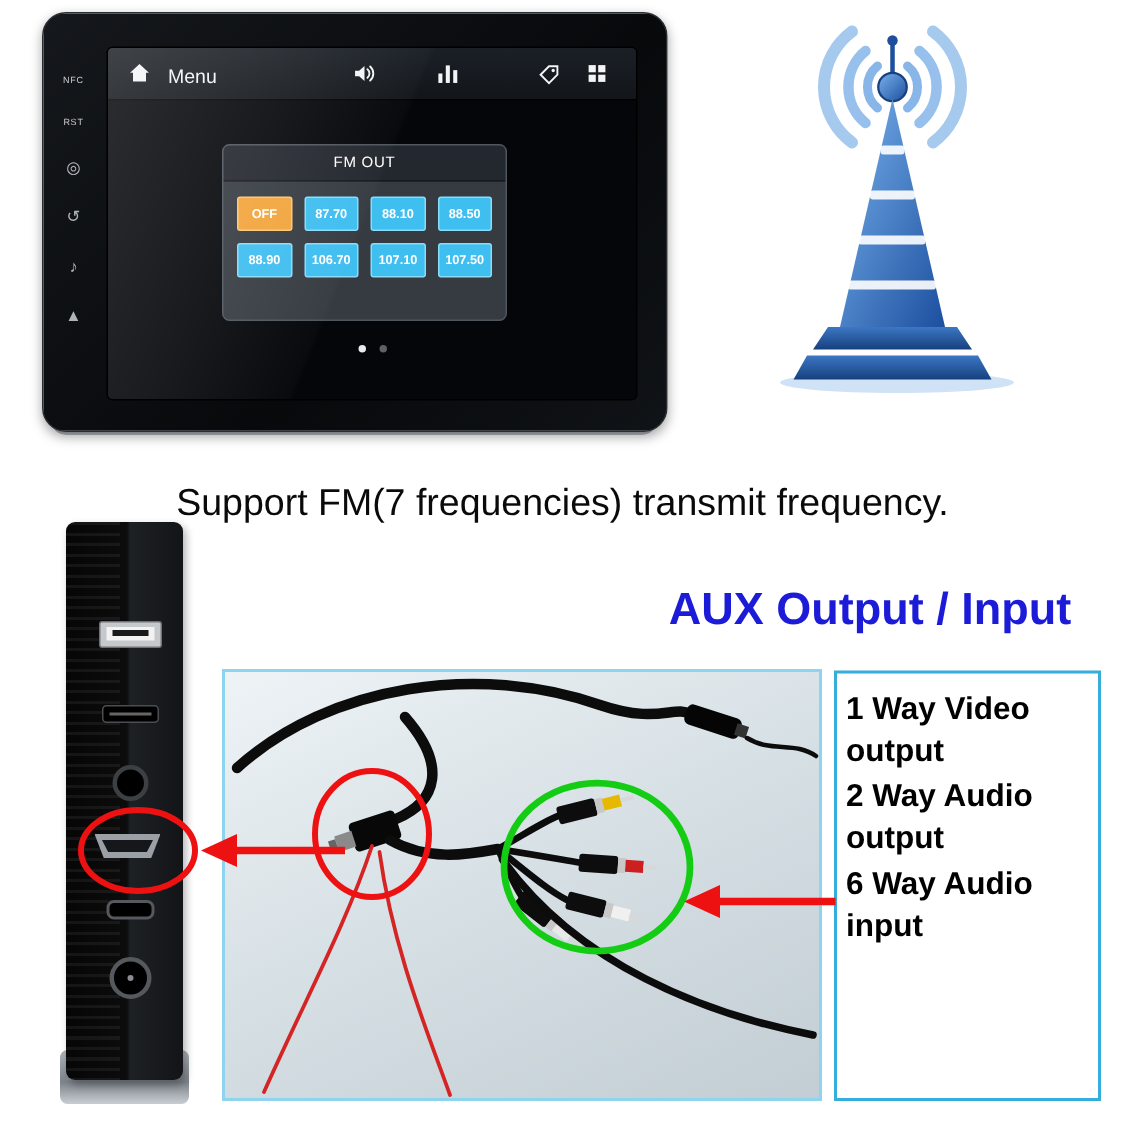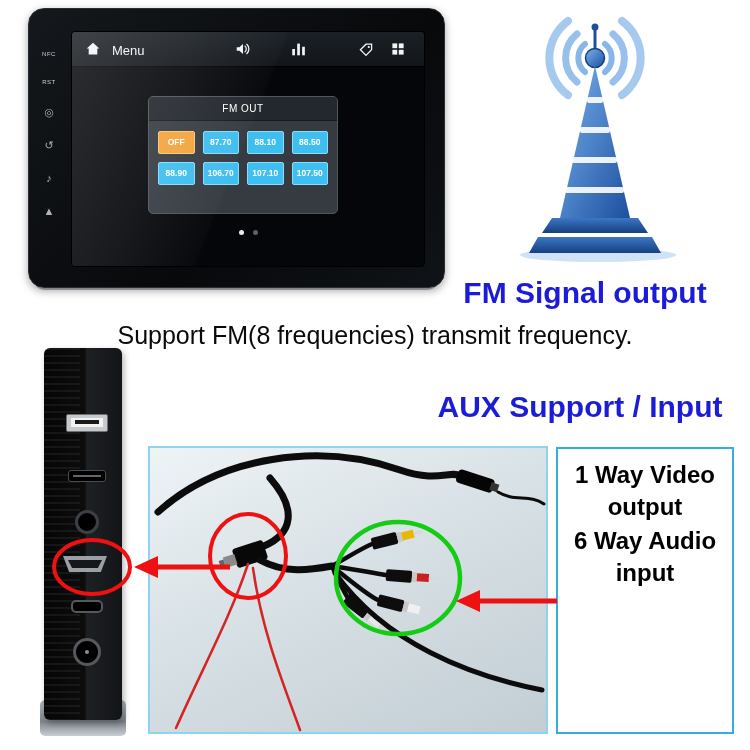--- a/index.html
+++ b/index.html
@@ -89,21 +89,21 @@
   .cablebox{
     position:absolute;left:148px;top:446px;width:400px;height:288px;
     border:2px solid #8fd4ee;background:linear-gradient(155deg,#eef3f6,#d3dde2 55%,#c3ced4);
     box-sizing:border-box;
   }
   
   .auxbox{
     position:absolute;left:556px;top:447px;width:178px;height:287px;box-sizing:border-box;
     border:2px solid #35aede;background:#fff;padding:10px 6px 0 6px;
   }
-  .aux-line{font-size:24px;font-weight:bold;color:#000;text-align:center;line-height:1.32;margin-bottom:3px;}
+  .aux-line{font-size:21px;font-weight:bold;color:#000;line-height:1.32;margin-bottom:3px;}
   
   .overlay{position:absolute;left:0;top:0;width:750px;height:750px;pointer-events:none;z-index:60;}
 </style>
 </head>
 <body>
 
 <div id="stage">
 
   <div class="device-trim"></div>
 
@@ -206,23 +206,22 @@
       <rect x="82" y="115" width="30" height="6" rx="2" fill="#ffffff" opacity="0.9"></rect>
       <rect x="74" y="145" width="45" height="6" rx="2" fill="#ffffff" opacity="0.9"></rect>
       <rect x="67" y="175" width="59" height="6" rx="2" fill="#ffffff" opacity="0.9"></rect>
 
       <ellipse cx="100" cy="243" rx="78" ry="7" fill="#cfe2f6"></ellipse>
       <path d="M 54,206 L 140,206 L 150,221 L 44,221 Z" fill="url(#baseGrad)"></path>
       <path d="M 40,225 L 154,225 L 163,241 L 31,241 Z" fill="url(#baseGrad)"></path>
     </svg>
   </div>
 
-  <div class="h-fm">FM Signal output</div>
-  <div class="h-support">Support FM(8 frequencies) transmit frequency.</div>
-  <div class="h-aux">AUX Support / Input</div>
+  <div class="h-support">Support FM(7 frequencies) transmit frequency.</div>
+  <div class="h-aux">AUX Output / Input</div>
 
   <div class="side-base"></div>
   <div class="sideview">
     <div class="ribs"></div>
     <div class="port port-usb">
       <div class="tongue"></div>
       <div class="chip"></div>
     </div>
     <div class="port port-slot">
       <div class="line"></div>
@@ -286,20 +285,21 @@
       </g>
 
       <path d="M 98,116 C 80,170 55,215 26,280" stroke="#d42424" stroke-width="2.5" fill="none" stroke-linecap="round"></path>
       <path d="M 103,120 C 112,185 135,240 150,282" stroke="#d42424" stroke-width="2.5" fill="none" stroke-linecap="round"></path>
       <path d="M 185,125 C 235,195 320,228 392,242" stroke="#0c0c0c" stroke-width="5" fill="none" stroke-linecap="round"></path>
     </svg>
   </div>
 
   <div class="auxbox">
     <div class="aux-line">1 Way Video output</div>
+    <div class="aux-line">2 Way Audio output</div>
     <div class="aux-line">6 Way Audio input</div>
   </div>
 
   <svg class="overlay" viewBox="0 0 750 750">
     <ellipse cx="92" cy="567" rx="38" ry="27" stroke="#ee1111" stroke-width="4" fill="none"></ellipse>
     <ellipse cx="248" cy="556" rx="38" ry="42" stroke="#ee1111" stroke-width="4" fill="none"></ellipse>
     <ellipse cx="398" cy="578" rx="62" ry="56" stroke="#15cc15" stroke-width="4.5" fill="none"></ellipse>
     <line x1="230" y1="567" x2="156" y2="567" stroke="#ee1111" stroke-width="5"></line>
     <polygon points="134,567 158,556 158,578" fill="#ee1111"></polygon>
     <line x1="557" y1="601" x2="478" y2="601" stroke="#ee1111" stroke-width="5"></line>

